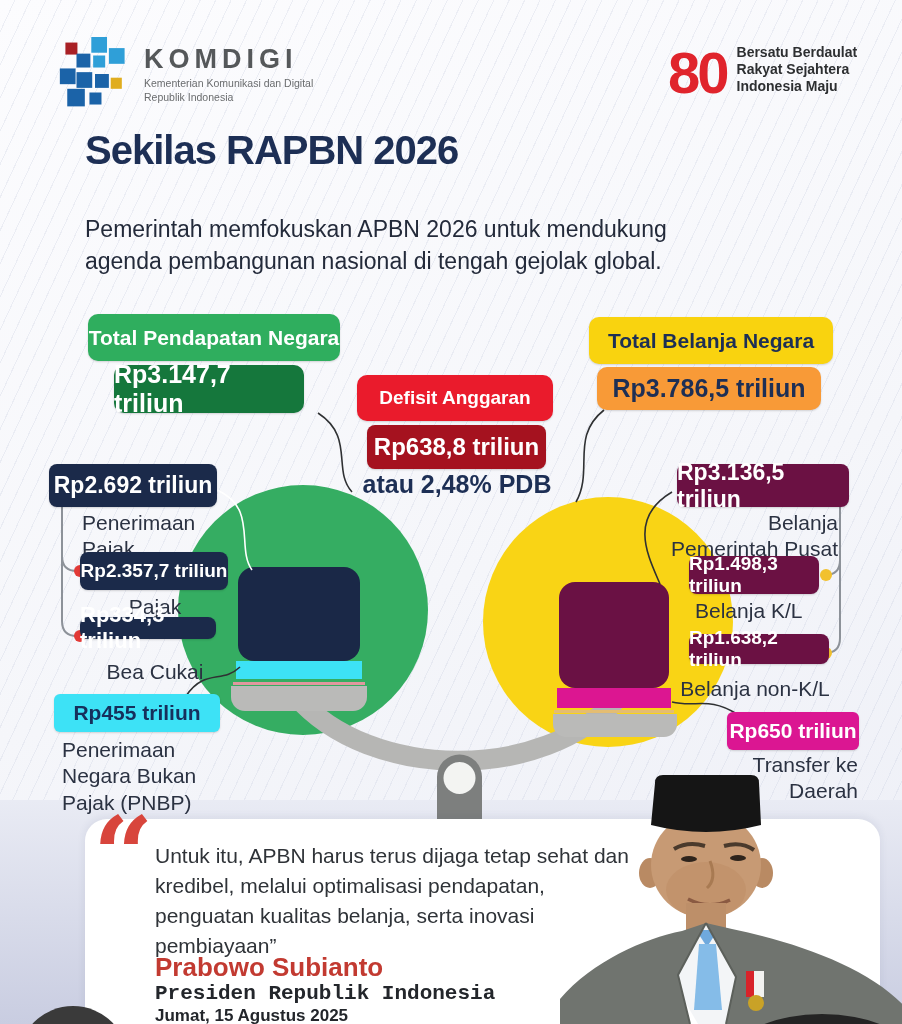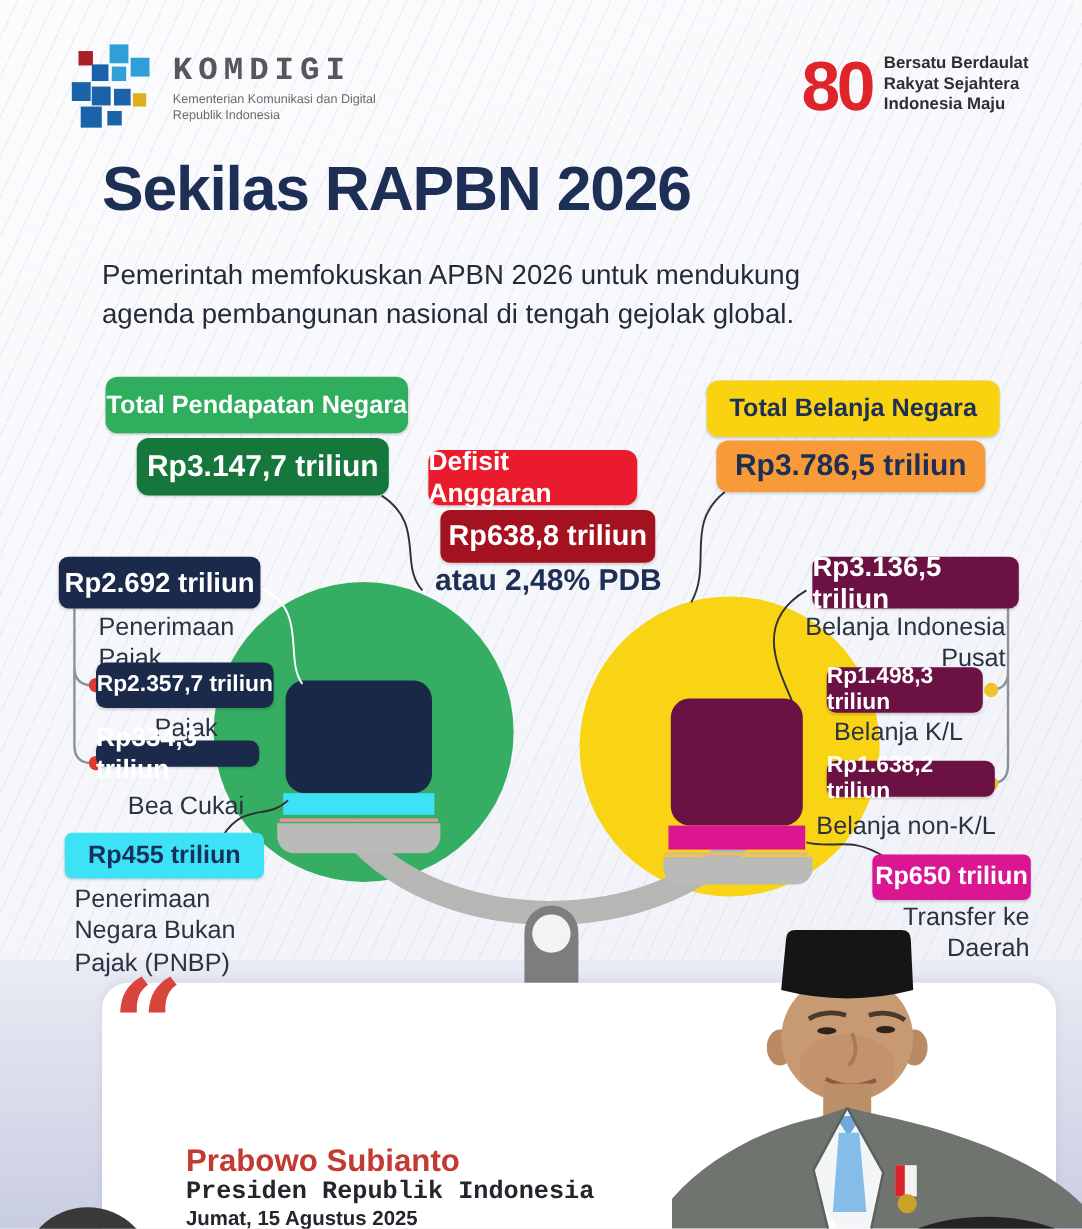--- a/index.html
+++ b/index.html
@@ -6,34 +6,34 @@
   body{font-family:"Liberation Sans",sans-serif;}
   .page{position:relative;width:902px;height:1024px;overflow:hidden;
         background:linear-gradient(160deg,#fcfcfe 0%,#f5f6fa 55%,#eceef6 100%);}
   .pattern{position:absolute;inset:0;
         background:repeating-linear-gradient(115deg,transparent 0 13px,rgba(198,204,222,.28) 13px 14px);
         z-index:0;}
   .bottom-band{position:absolute;left:0;top:800px;width:902px;height:224px;
         background:linear-gradient(180deg,#e9ebf4,#c9cde1);z-index:0;}
   
   .komdigi{position:absolute;left:58px;top:36px;display:flex;align-items:center;gap:12px;z-index:2;}
-  .komdigi-name{font-size:27px;font-weight:bold;color:#55585a;letter-spacing:5px;font-family:Liberation Mono, monospace;}
+  .komdigi-name{font-size:27px;font-weight:bold;color:#55585a;letter-spacing:5px;}
   .komdigi-sub{font-size:10.5px;color:#6a6c6e;line-height:1.25;margin-top:2px;}
   .anniv{position:absolute;left:668px;top:44px;display:flex;align-items:flex-start;gap:10px;z-index:2;}
   .anniv-num{font-size:58px;font-weight:bold;color:#e0242c;letter-spacing:-3px;line-height:1;}
   .anniv-text{font-size:14px;font-weight:bold;color:#2d2f31;line-height:1.2;}
   
-  .title{position:absolute;left:85px;top:128px;font-size:52px;font-weight:bold;color:#1d2f55;letter-spacing:-1px;z-index:2;}
+  .title{position:absolute;left:85px;top:128px;font-size:40px;font-weight:bold;color:#1d2f55;letter-spacing:-1px;z-index:2;}
   .subtitle{position:absolute;left:85px;top:214px;width:625px;font-size:23px;color:#232a3a;line-height:1.38;z-index:2;}
   
   .badge{position:absolute;display:flex;align-items:center;justify-content:center;
          border-radius:10px;font-weight:bold;z-index:2;box-shadow:0 1px 2px rgba(0,0,0,.15);}
   .rev-label{left:88px;top:314px;width:252px;height:47px;background:#2fae5e;color:#fff;font-size:21px;}
-  .rev-value{left:114px;top:365px;width:210px;height:48px;background:#15773c;color:#fff;font-size:25px;}
-  .def-label{left:357px;top:375px;width:174px;height:46px;background:#ea1b2c;color:#fff;font-size:22px;}
+  .rev-value{left:114px;top:365px;width:190px;height:48px;background:#15773c;color:#fff;font-size:25px;}
+  .def-label{left:357px;top:375px;width:196px;height:46px;background:#ea1b2c;color:#fff;font-size:19px;}
   .def-value{left:367px;top:425px;width:179px;height:44px;background:#a5121f;color:#fff;font-size:24px;border-radius:8px;}
   .def-note{position:absolute;left:347px;top:470px;width:220px;text-align:center;
             font-size:25px;font-weight:bold;color:#1d2f55;z-index:2;}
   .sp-label{left:589px;top:317px;width:244px;height:47px;background:#f9d30f;color:#1d2f55;font-size:21px;}
   .sp-value{left:597px;top:367px;width:224px;height:43px;background:#f89a37;color:#1d2f55;font-size:25px;}
   
   .b-navy{background:#1b2a4a;color:#fff;border-radius:8px;}
   .b1{left:49px;top:464px;width:168px;height:43px;font-size:23px;}
   .b2{left:80px;top:552px;width:148px;height:38px;font-size:19px;}
   .b3{left:80px;top:617px;width:136px;height:22px;font-size:22px;}
@@ -156,30 +156,31 @@
   <div class="badge b-navy b1">Rp2.692 triliun</div>
   <div class="side-text t1">Penerimaan Pajak</div>
   <div class="badge b-navy b2">Rp2.357,7 triliun</div>
   <div class="side-text t2">Pajak</div>
   <div class="badge b-navy b3">Rp334,3 triliun</div>
   <div class="side-text t3">Bea Cukai</div>
   <div class="badge b4">Rp455 triliun</div>
   <div class="side-text t4">Penerimaan Negara Bukan Pajak (PNBP)</div>
 
   <div class="badge b-maroon rb1">Rp3.136,5 triliun</div>
-  <div class="side-text rt1">Belanja Indonesia Pusat</div>
+  <div class="side-text rt1">Belanja Pemerintah Pusat</div>
   <div class="badge b-maroon rb2">Rp1.498,3 triliun</div>
   <div class="side-text rt2">Belanja K/L</div>
   <div class="badge b-maroon rb3">Rp1.638,2 triliun</div>
   <div class="side-text rt3">Belanja non-K/L</div>
   <div class="badge rb4">Rp650 triliun</div>
   <div class="side-text rt4">Transfer ke Daerah</div>
 
   <div class="card">
     <div class="qmark">“</div>
+    <div class="qtext">Untuk itu, APBN harus terus dijaga tetap sehat dan kredibel, melalui optimalisasi pendapatan, penguatan kualitas belanja, serta inovasi pembiayaan”</div>
     <div class="qauthor">Prabowo Subianto</div>
     <div class="qrole">Presiden Republik Indonesia</div>
     <div class="qdate">Jumat, 15 Agustus 2025</div>
   </div>
 
   <svg class="portrait" viewBox="0 0 342 259">
 
     <ellipse cx="90" cy="108" rx="11" ry="15" fill="#b98a63"></ellipse>
     <ellipse cx="202" cy="108" rx="11" ry="15" fill="#b98a63"></ellipse>
 

